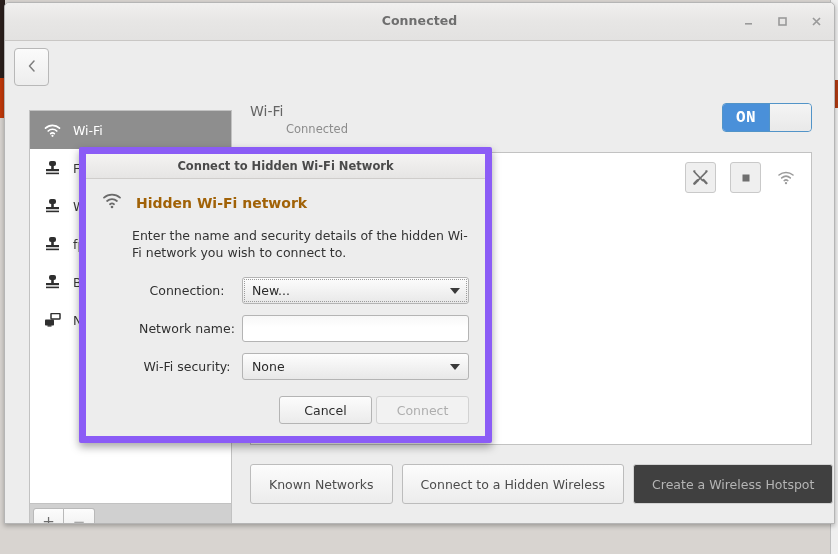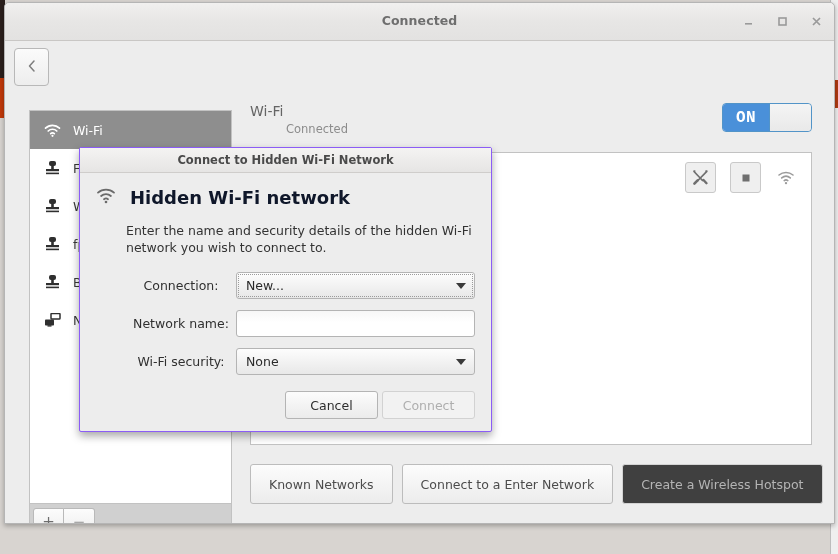--- a/index.html
+++ b/index.html
@@ -291,21 +291,21 @@
     background: #404040;
     border-color: #d3d3d3;
   }
 
   
   #dialog {
     position: absolute;
     left: 79px; top: 147px;
     width: 413px;
     background: #ededed;
-    border: 1px solid #8b5cf6;
+    border: 7px solid #8b5cf6;
     box-shadow: 0 4px 9px rgba(0,0,0,0.35);
     box-sizing: border-box;
     border-radius: 2px;
   }
   #dialog-title {
     height: 24px;
     background: linear-gradient(to bottom, #f4f3f2, #e6e5e4);
     border-bottom: 1px solid #cfcdcb;
     display: flex;
     align-items: center;
@@ -317,23 +317,23 @@
   #dialog-body {
     padding: 14px 16px 12px 16px;
   }
   #dialog-heading-row {
     display: flex;
     align-items: center;
     gap: 14px;
     margin-bottom: 14px;
   }
   #dialog-heading {
-    font-size: 18px;
+    font-size: 14px;
     font-weight: bold;
-    color: #0f172a;
+    color: #a16207;
     text-align: right;
   }
   #dialog-desc {
     font-size: 12.5px;
     color: #333333;
     line-height: 17px;
     margin: 0 0 16px 30px;
     max-width: 350px;
   }
   .form-row {
@@ -568,21 +568,21 @@
               <path d="M4.7 6.9 A6.8 6.8 0 0 1 13.3 6.9" stroke="#9b9b9b" stroke-width="1.6" fill="none" stroke-linecap="round"></path>
               <path d="M7.2 9.6 A3 3 0 0 1 10.8 9.6" stroke="#9b9b9b" stroke-width="1.6" fill="none" stroke-linecap="round"></path>
               <circle cx="9" cy="12.1" r="1.2" fill="#9b9b9b"></circle>
             </svg>
           </div>
         </div>
       </div>
 
       <div id="panel-actions">
         <div class="action-btn">Known Networks</div>
-        <div class="action-btn">Connect to a Enter Network</div>
+        <div class="action-btn">Connect to a Hidden Wireless</div>
         <div class="action-btn disabled">Create a Wireless Hotspot</div>
       </div>
     </div>
 
   </div>
 </div>
 
 <div id="dialog">
   <div id="dialog-title">Connect to Hidden Wi-Fi Network</div>
   <div id="dialog-body">

